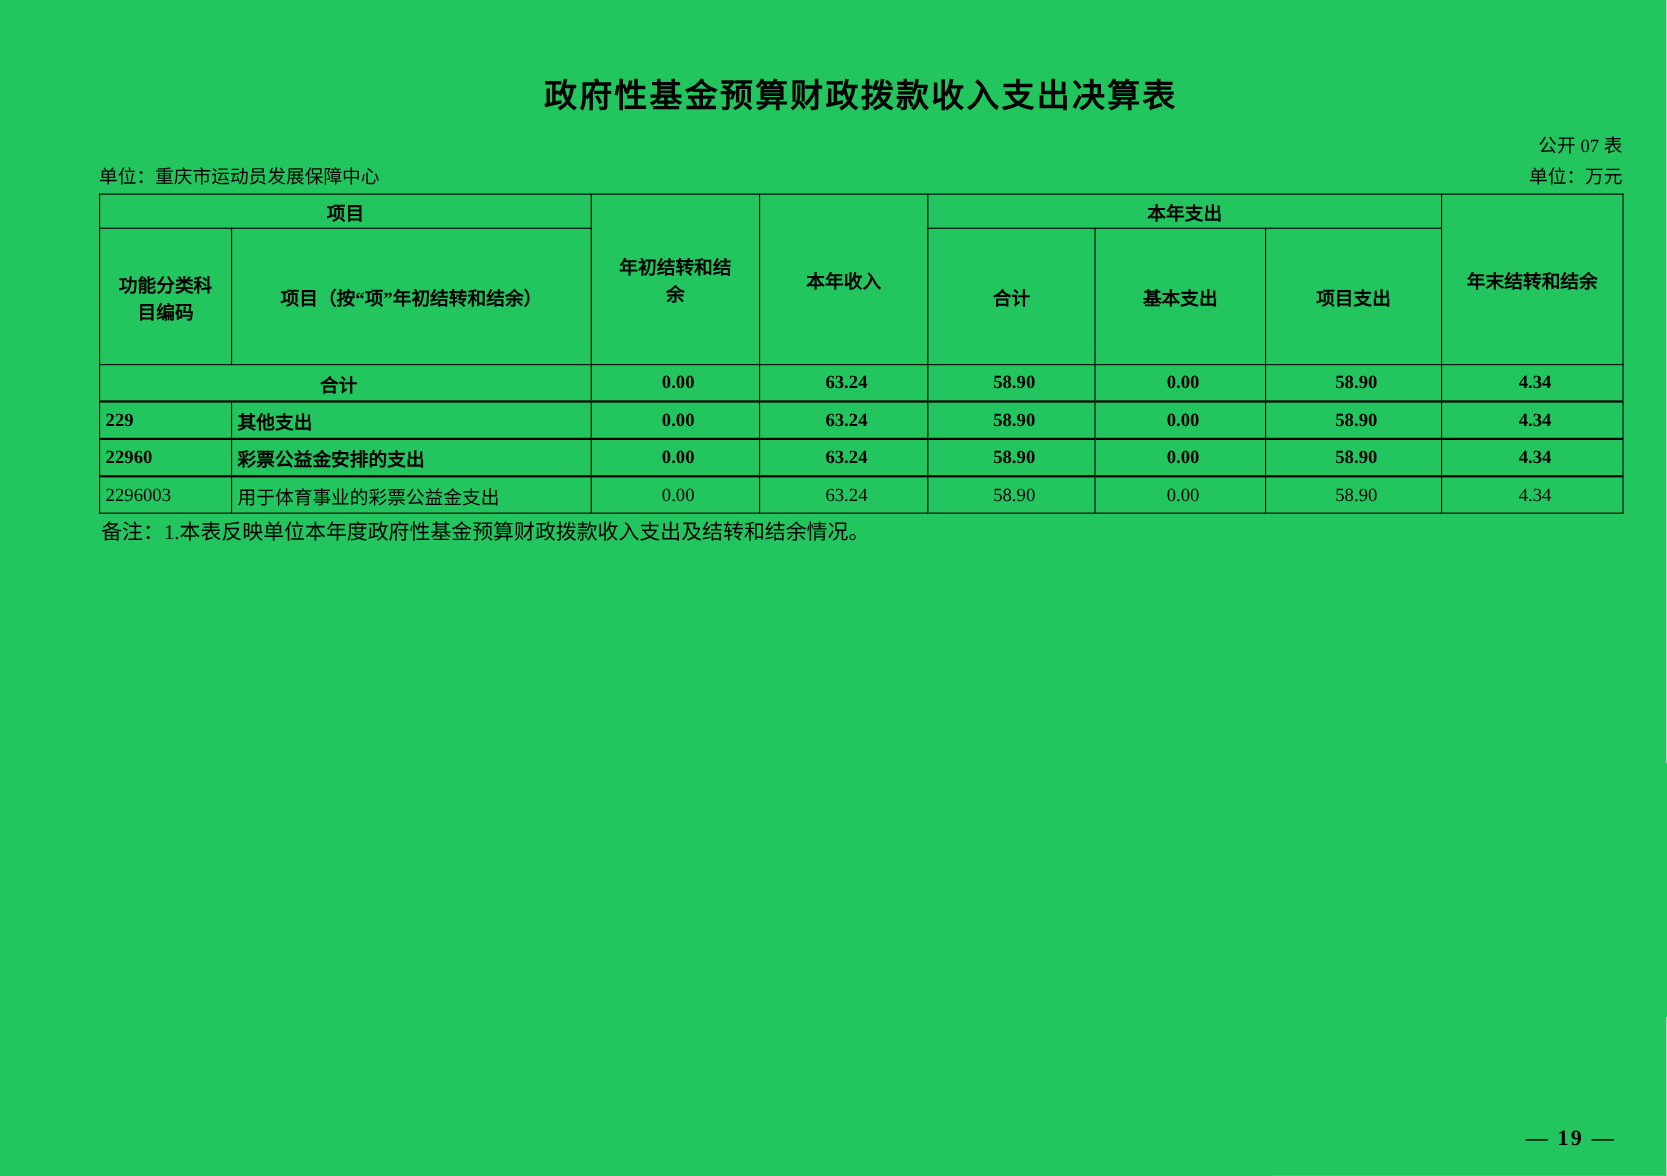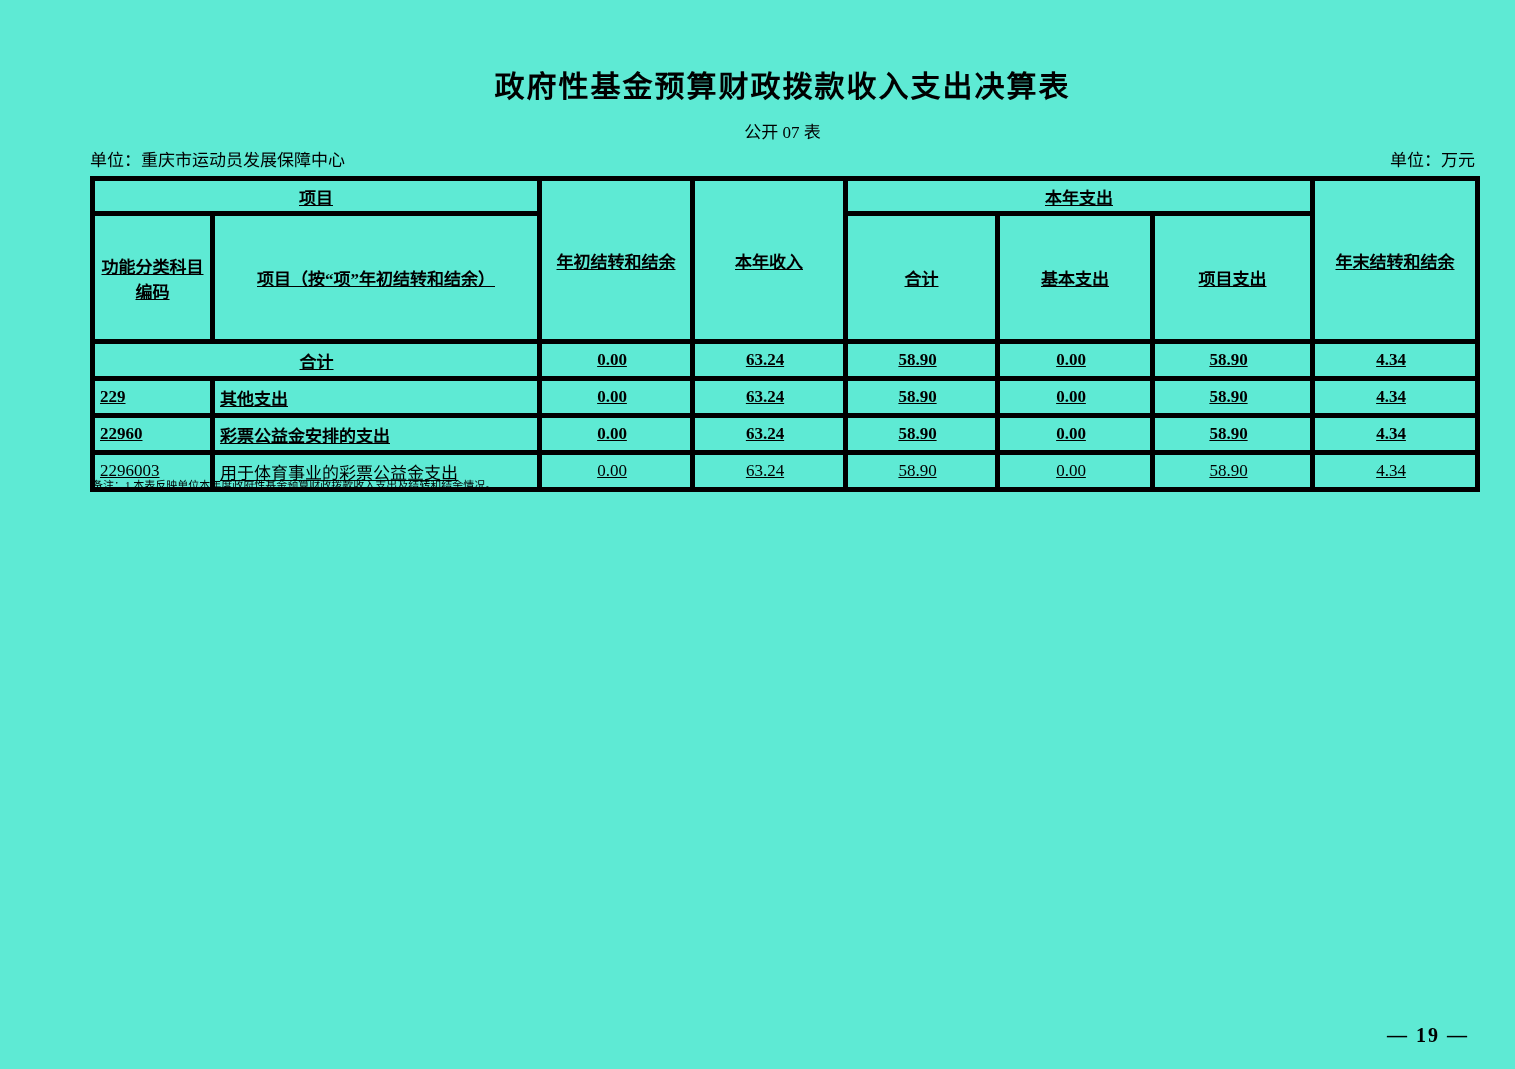--- a/index.html
+++ b/index.html
@@ -4,42 +4,42 @@
 <style>
   html, body {
     margin: 0;
     padding: 0;
     background: #ffffff;
   }
   .page {
     position: relative;
     width: 1515px;
     height: 1069px;
-    background: #5eead4;
+    background: #22c55e;
     font-family: "Liberation Serif", "DejaVu Serif", serif;
     color: #000000;
     overflow: hidden;
   }
   .doc-title {
     position: absolute;
     top: 62px;
     left: 90px;
     width: 1385px;
     text-align: center;
     font-size: 30px;
     font-weight: bold;
     letter-spacing: 2px;
     margin: 0;
   }
   .form-code {
     position: absolute;
     top: 118px;
     left: 90px;
     width: 1385px;
-    text-align: center;
+    text-align: right;
     font-size: 17px;
   }
   .meta-line {
     position: absolute;
     top: 146px;
     left: 90px;
     width: 1385px;
     font-size: 17px;
   }
   .meta-line .unit-name { float: left; }
@@ -48,42 +48,41 @@
   table.budget {
     position: absolute;
     top: 176px;
     left: 90px;
     width: 1385px;
     border-collapse: collapse;
     table-layout: fixed;
     font-size: 17px;
   }
   table.budget td {
-    border: 5px solid #000000;
-    padding: 0 4px;
+    border: 1px solid #000000;
+    padding: 0 17px;
     overflow: hidden;
-    text-decoration: underline;
   }
   
   tr.hrow1 td { height: 30px; text-align: center; font-weight: bold; }
   tr.hrow2 td { height: 123px; text-align: center; font-weight: bold; }
   td.vspan { vertical-align: middle; }
   
   tr.drow td { height: 32px; }
   tr.drow.sep td { border-top-width: 2px; }
   tr.drow td.num { text-align: center; padding-right: 12px; }
   tr.drow td.code, tr.drow td.name { text-align: left; padding-left: 5px; }
   tr.drow td.name-center { text-align: center; }
   tr.drow.bold td { font-weight: bold; }
 
   .notes {
     position: absolute;
     top: 470px;
     left: 92px;
-    font-size: 11px;
+    font-size: 19px;
     line-height: 30px;
   }
   .notes .note-line2 { padding-left: 46px; }
 
   .page-number {
     position: absolute;
     top: 1024px;
     right: 46px;
     font-size: 20px;
     letter-spacing: 2px;

